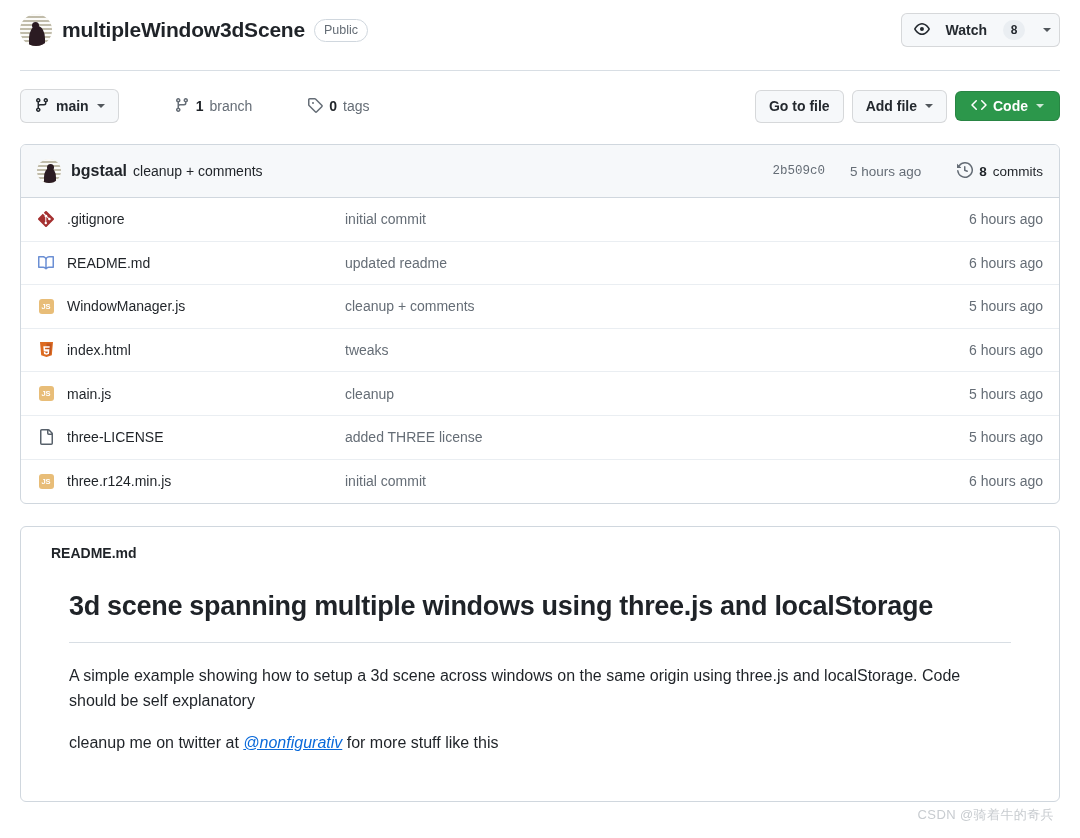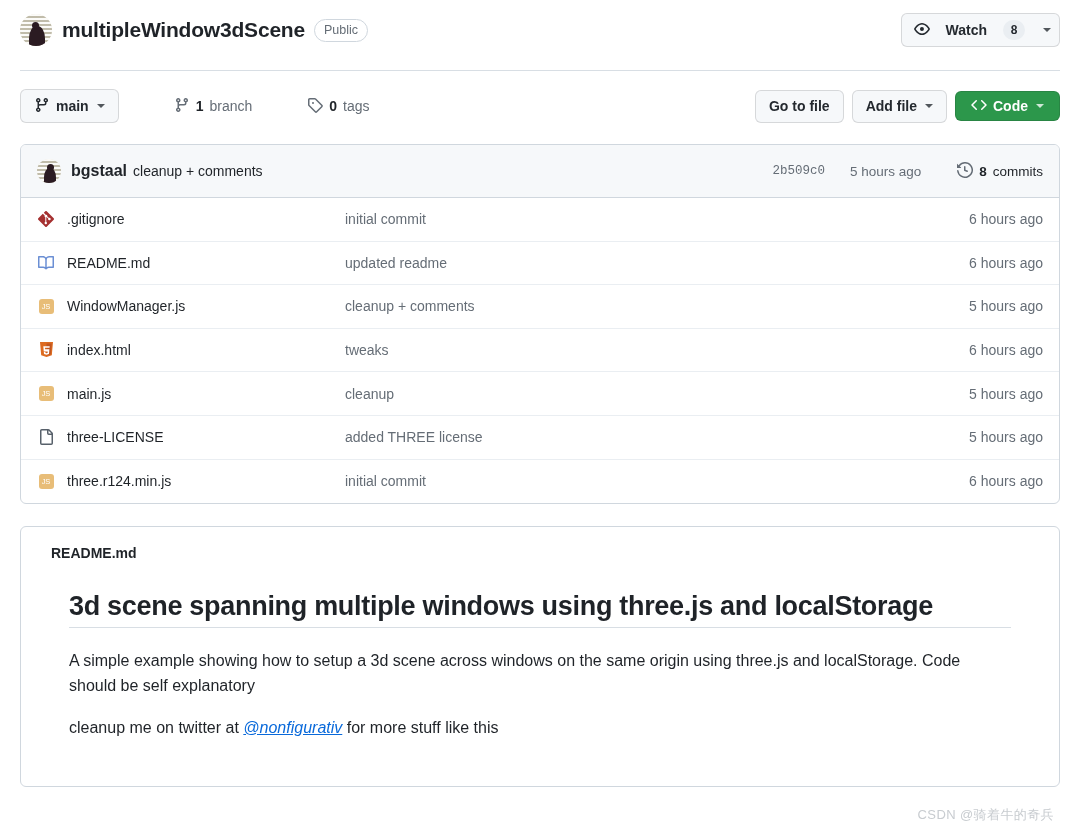--- a/index.html
+++ b/index.html
@@ -149,42 +149,42 @@
   .file-icon { width: 18px; height: 18px; margin-right: 12px; flex: none;
                display: flex; align-items: center; justify-content: center; }
   .file-name { color: #1f2328; width: 278px; cursor: pointer; }
   .file-msg { color: #656d76; flex: 1; cursor: pointer; }
   .file-time { color: #656d76; text-align: right; white-space: nowrap; }
 
   
   .ico-js {
     width: 15px; height: 15px; border-radius: 3px;
     background: #e8bd78;
-    color: #ffffff; font-size: 7.5px; font-weight: normal;
+    color: #ffffff; font-size: 7.5px; font-weight: bold;
     display: flex; align-items: center; justify-content: center;
     letter-spacing: -0.2px;
   }
 
   
   .readme-card {
     margin: 22px 20px 0 20px;
     border: 1px solid #d0d7de;
     border-radius: 6px;
     background: #ffffff;
     padding: 18px 30px 30px 30px;
   }
   .readme-label {
     font-size: 14px; font-weight: bold; color: #1f2328;
     margin-bottom: 30px;
   }
   .readme-body { padding: 0 18px; }
   .readme-h1 {
     font-size: 27px; font-weight: bold; color: #1f2328;
     letter-spacing: -0.3px;
-    padding-bottom: 5px;
+    padding-bottom: 20px;
     border-bottom: 1px solid #d8dee4;
     margin: 0 0 20px 0;
   }
   .readme-p {
     font-size: 16px; line-height: 1.58; color: #1f2328;
     margin: 0 0 16px 0;
     max-width: 910px;
   }
   .readme-link {
     color: #0969da; font-style: italic;

